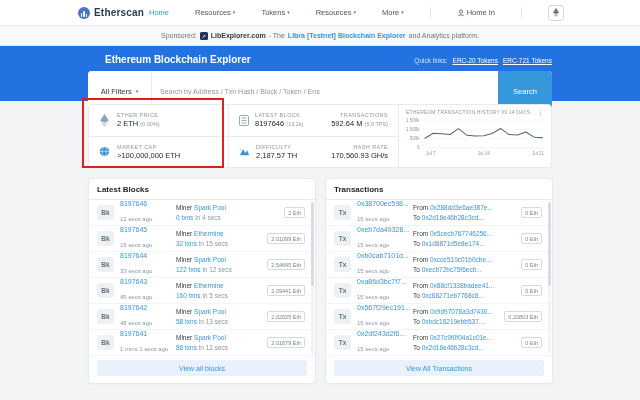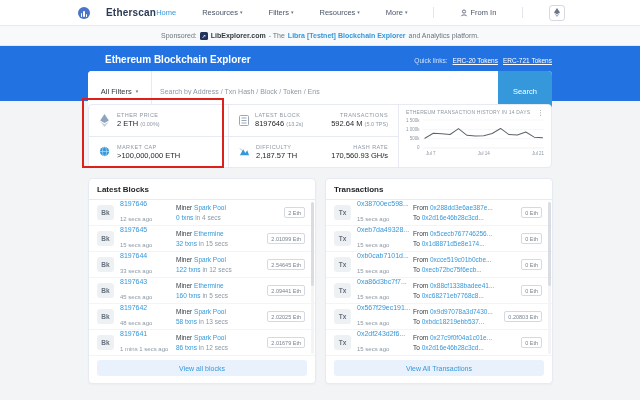--- a/index.html
+++ b/index.html
@@ -3,21 +3,21 @@
 <meta charset="utf-8">
 <style>
   * { margin:0; padding:0; box-sizing:border-box; }
   html,body { width:640px; height:400px; }
   body { font-family:"Liberation Sans", sans-serif; background:#f2f4f6; }
   .page { position:relative; width:640px; height:400px; overflow:hidden; background:#f2f4f6; }
 
   
   .header { position:absolute; top:0; left:0; width:640px; height:26px; background:#fff;
             border-bottom:1px solid #e7eaf3; display:flex; align-items:center; padding:0 76px 0 78px; }
-  .logo { display:flex; align-items:center; gap:16px; cursor:pointer; }
+  .logo { display:flex; align-items:center; gap:4px; cursor:pointer; }
   .logo-circle { width:12px; height:12px; border-radius:50%; background:#4a74c9; display:flex; align-items:flex-end; justify-content:center; gap:1px; padding-bottom:2px; }
   .logo-circle i { display:block; width:1.5px; background:#fff; border-radius:1px; }
   .logo-circle i:nth-child(1){height:4px}.logo-circle i:nth-child(2){height:6px}.logo-circle i:nth-child(3){height:3px}
   .brand { font-size:10px; font-weight:bold; color:#2b3a55; letter-spacing:.2px; }
   .nav { margin-left:auto; display:flex; align-items:center; gap:26px; font-size:7.5px; color:#4a5568; }
   .nav-item { display:flex; align-items:center; gap:2px; cursor:pointer; white-space:nowrap; }
   .nav-item.active { color:#3498db; }
   .caret { font-size:5px; color:#6c757e; line-height:1; }
   .nav-divider { width:1px; height:11px; background:#e2e6ec; }
   .eth-btn { width:16px; height:16px; border:1px solid #d5dae2; border-radius:3px; display:flex; align-items:center; justify-content:center; background:#fff; cursor:pointer; }
@@ -118,38 +118,38 @@
     </div>
     <div class="nav">
       <span class="nav-item active">
           <span>Home</span>
         </span>
       <span class="nav-item">
           <span>Resources</span>
           <span class="caret">▾</span>
         </span>
       <span class="nav-item">
-          <span>Filters</span>
+          <span>Tokens</span>
           <span class="caret">▾</span>
         </span>
       <span class="nav-item">
           <span>Resources</span>
           <span class="caret">▾</span>
         </span>
       <span class="nav-item">
           <span>More</span>
           <span class="caret">▾</span>
         </span>
       <span class="nav-divider"></span>
       <span class="nav-item">
         <svg width="8" height="8" viewBox="0 0 10 10">
             <circle cx="5" cy="3.2" r="2" fill="none" stroke="#4a5568" stroke-width="1"></circle>
             <path d="M1.5 9 C1.5 6.8 8.5 6.8 8.5 9" fill="none" stroke="#4a5568" stroke-width="1"></path>
           </svg>
-        <span>From In</span>
+        <span>Home In</span>
       </span>
       <span class="nav-divider"></span>
       <span class="eth-btn">
         <svg width="8" height="9" viewBox="0 0 10 12">
             <path d="M5 0 L9 6 L5 8.4 L1 6 Z" fill="#6b7684"></path>
             <path d="M5 9.4 L9 7 L5 12 L1 7 Z" fill="#a3adb8"></path>
           </svg>
       </span>
     </div>
   </div>

